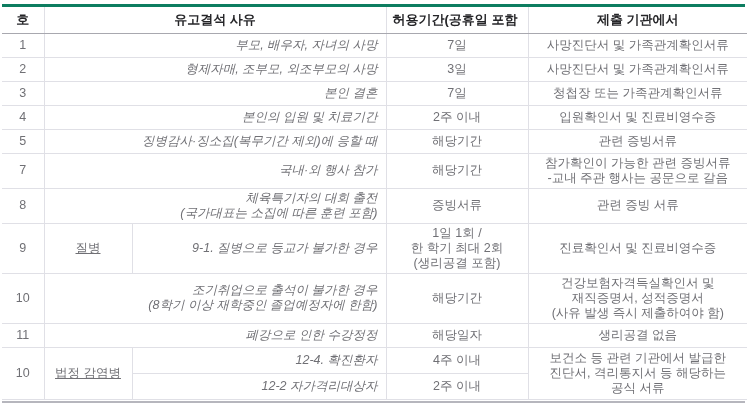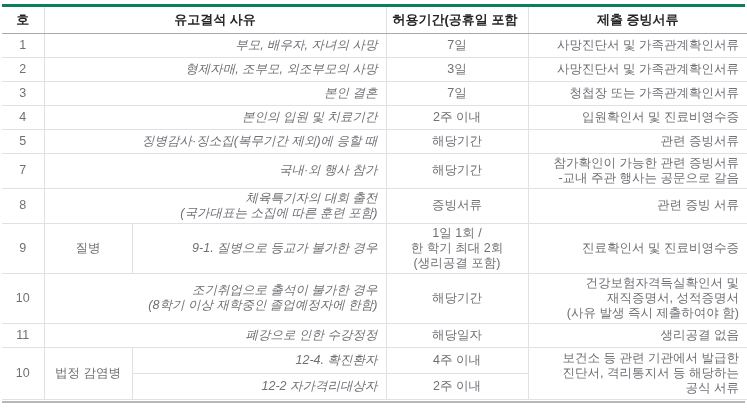--- a/index.html
+++ b/index.html
@@ -51,24 +51,24 @@
     border-bottom: 1px solid #a8a8af;
     overflow: hidden;
   }
   table.absence thead th.h-period {
     text-align: left;
     white-space: nowrap;
     padding: 2px 0 2px 6px;
   }
   table.absence td { height: 24px; }
   td.c-no     { text-align: center; }
-  td.c-cat    { text-align: center; }
+  td.c-cat    { text-align: center; text-decoration: underline; }
   td.c-reason { text-align: right; font-style: italic; }
   td.c-period { text-align: center; }
-  td.c-docs   { text-align: right; }
+  td.c-docs   { text-align: center; }
   tr.sub td { height: 26px; }
   tr.tall3 td { height: 50px; }
 </style>
 </head>
 <body>
 
 <div class="page">
   <div class="wrap" style="border-top-color: rgb(13, 125, 96);">
     <table class="absence">
       <colgroup>
@@ -76,21 +76,21 @@
         <col style="width:88px">
         <col style="width:254px">
         <col style="width:142px">
         <col style="width:219px">
       </colgroup>
       <thead>
         <tr>
           <th>호</th>
           <th colspan="2">유고결석 사유</th>
           <th class="h-period">허용기간(공휴일 포함</th>
-          <th>제출 증빙서류</th>
+          <th>제출 기관에서</th>
         </tr>
       </thead>
       <tbody id="tbody">
           <tr>
             <td class="c-no">1</td>
             <td class="c-reason" colspan="2">부모, 배우자, 자녀의 사망</td>
             <td class="c-period">7일</td>
             <td class="c-docs">사망진단서 및 가족관계확인서류</td>
           </tr>
           <tr>

